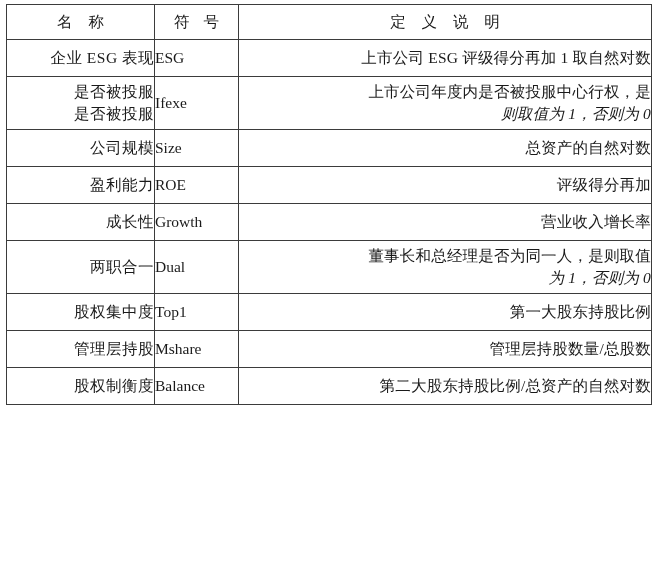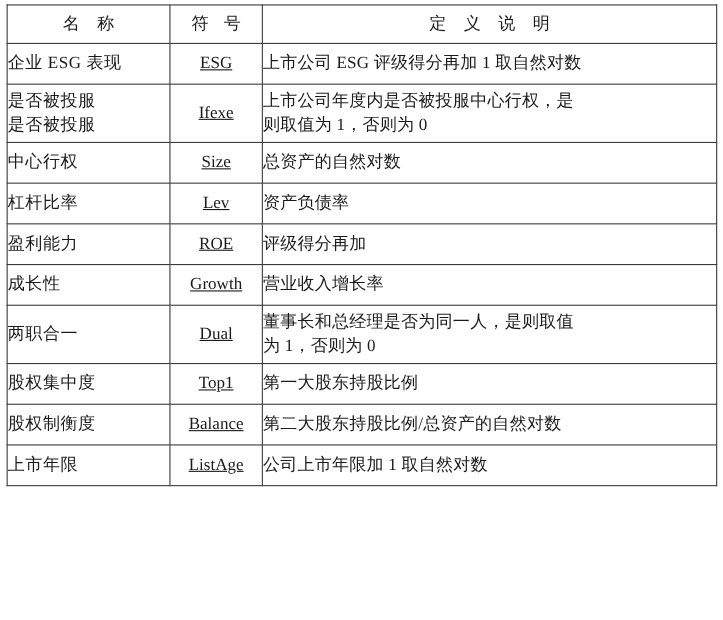--- a/index.html
+++ b/index.html
@@ -46,39 +46,37 @@
     text-align: center;
     letter-spacing: 6px;
     text-indent: 6px;
     font-size: 16px;
   }
   thead th.sym-head {
     letter-spacing: 5px;
     text-indent: 5px;
   }
   td.name-cell {
-    text-align: left;
+    text-align: right;
     padding: 5px 4px;
     letter-spacing: 0.5px;
     margin-left: 28px;
   }
   td.name-cell .l2 { display: block; }
   td.sym-cell {
-    text-align: center;
     padding: 5px 2px;
     font-family: "Liberation Serif", "DejaVu Serif", serif;
     font-size: 16px;
-    text-decoration: underline;
   }
   td.def-cell {
-    text-align: left;
+    text-align: right;
     padding: 5px 7px 5px 9px;
     letter-spacing: 0.2px;
   }
-  td.def-cell .l2 { display: block; }
+  td.def-cell .l2 { display: block; font-style: italic; }
   .tall td { height: 52px; }
   .short td { height: 36px; }
 </style>
 </head>
 <body>
 
 <div class="sheet">
   <table class="var-table">
     <colgroup>
       <col class="c-name">
@@ -110,37 +108,26 @@
           <span class="l2">是否被投服</span>
         </td>
         <td class="sym-cell">Ifexe</td>
         <td class="def-cell">
           <span>上市公司年度内是否被投服中心行权，是</span>
           <span class="l2">则取值为 1，否则为 0</span>
         </td>
       </tr>
       <tr class="short">
         <td class="name-cell">
-          <span>中心行权</span>
+          <span>公司规模</span>
           
         </td>
         <td class="sym-cell">Size</td>
         <td class="def-cell">
           <span>总资产的自然对数</span>
-          
-        </td>
-      </tr>
-      <tr class="short">
-        <td class="name-cell">
-          <span>杠杆比率</span>
-          
-        </td>
-        <td class="sym-cell">Lev</td>
-        <td class="def-cell">
-          <span>资产负债率</span>
           
         </td>
       </tr>
       <tr class="short">
         <td class="name-cell">
           <span>盈利能力</span>
           
         </td>
         <td class="sym-cell">ROE</td>
         <td class="def-cell">
@@ -176,35 +163,35 @@
           
         </td>
         <td class="sym-cell">Top1</td>
         <td class="def-cell">
           <span>第一大股东持股比例</span>
           
         </td>
       </tr>
       <tr class="short">
         <td class="name-cell">
+          <span>管理层持股</span>
+          
+        </td>
+        <td class="sym-cell">Mshare</td>
+        <td class="def-cell">
+          <span>管理层持股数量/总股数</span>
+          
+        </td>
+      </tr>
+      <tr class="short">
+        <td class="name-cell">
           <span>股权制衡度</span>
           
         </td>
         <td class="sym-cell">Balance</td>
         <td class="def-cell">
           <span>第二大股东持股比例/总资产的自然对数</span>
           
         </td>
       </tr>
-      <tr class="short">
-        <td class="name-cell">
-          <span>上市年限</span>
-          
-        </td>
-        <td class="sym-cell">ListAge</td>
-        <td class="def-cell">
-          <span>公司上市年限加 1 取自然对数</span>
-          
-        </td>
-      </tr>
     </tbody>
   </table>
 </div>
 
 </body></html>

